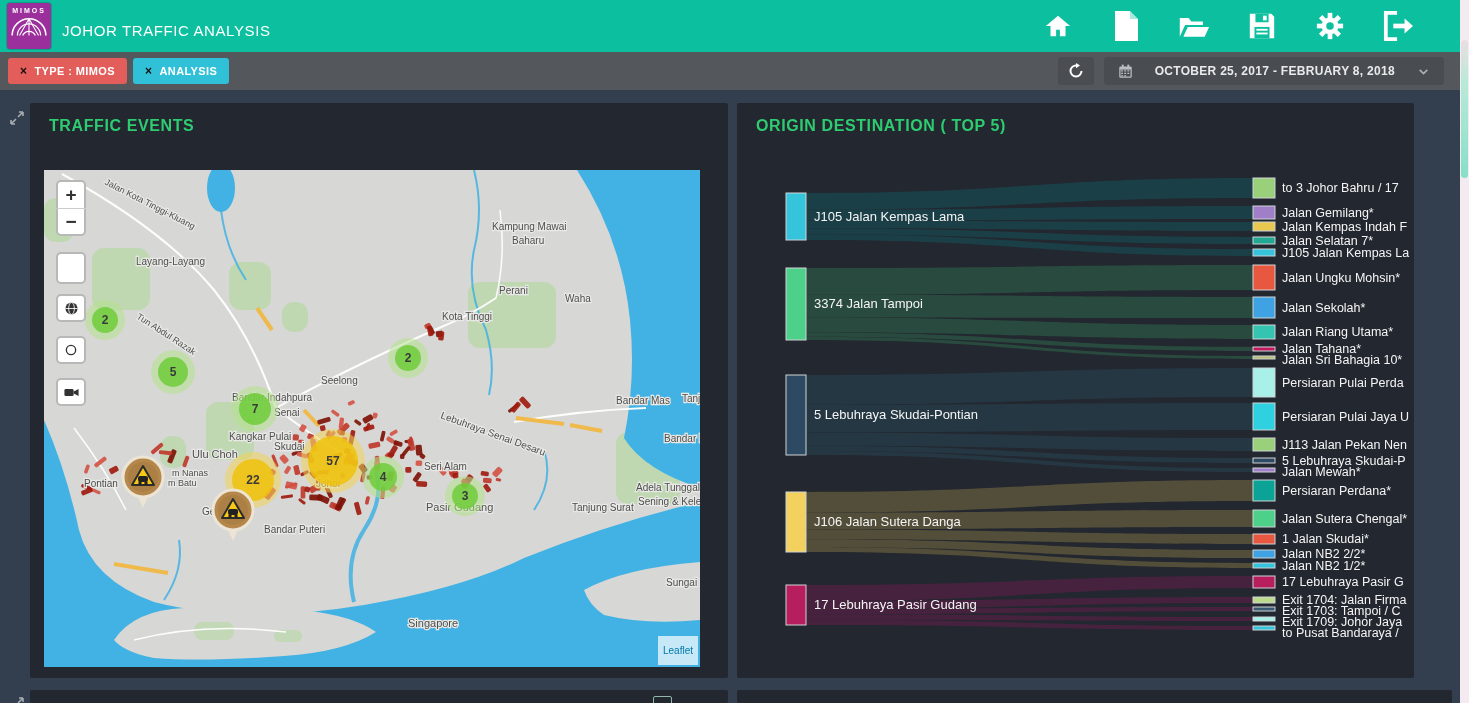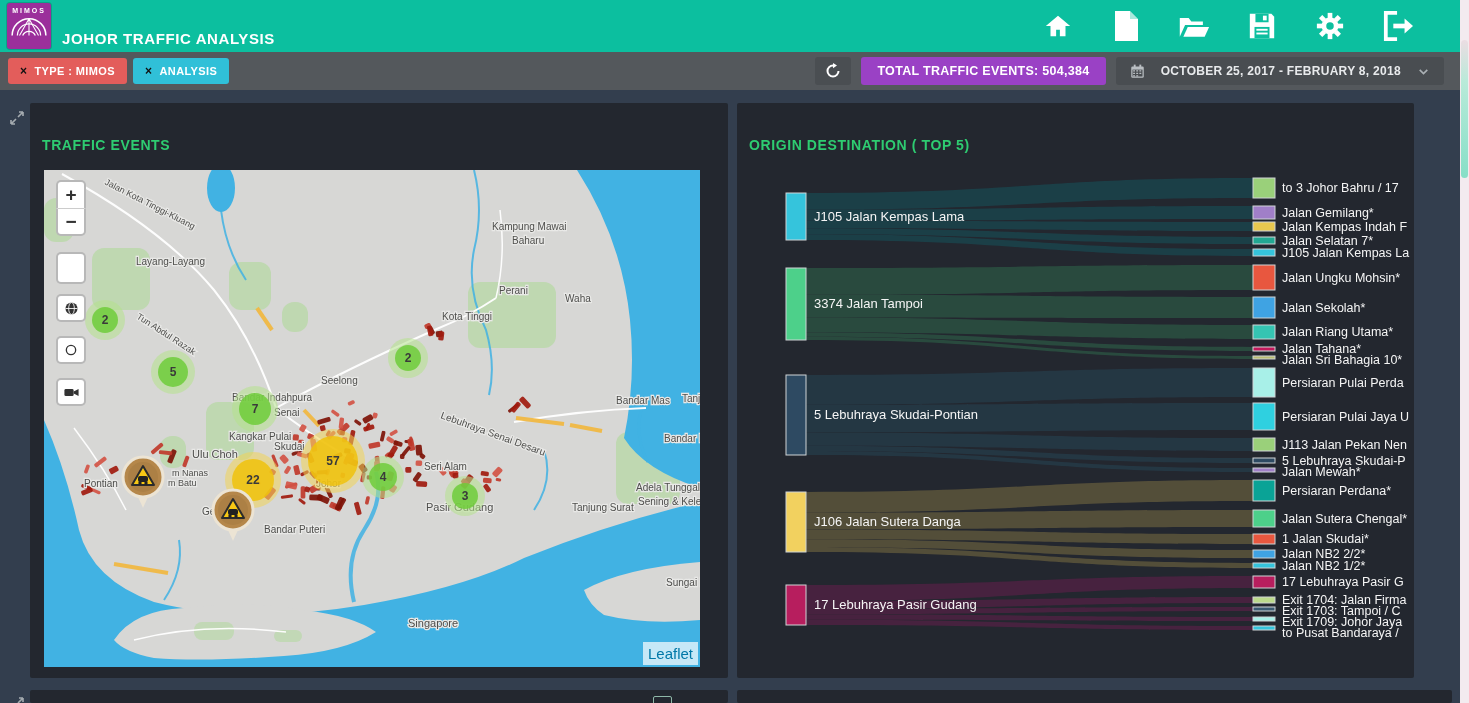--- a/index.html
+++ b/index.html
@@ -3,53 +3,53 @@
 <meta charset="utf-8">
 <style>
   html,body{margin:0;padding:0;}
   body{width:1469px;height:703px;overflow:hidden;background:#333e4e;font-family:"Liberation Sans",sans-serif;position:relative;}
   .stage{position:absolute;inset:0;}
 
   
   .header{position:absolute;left:0;top:0;width:1460px;height:52px;background:#0cbf9f;display:flex;align-items:center;}
   .logo{position:absolute;left:7px;top:3px;width:44px;height:46px;background:#9b2f9b;border-radius:3px;display:flex;flex-direction:column;align-items:center;justify-content:flex-start;box-shadow:0 0 0 1px rgba(0,0,0,.15);}
   .logo .lt{color:#fff;font-size:7px;font-weight:bold;letter-spacing:2px;margin-top:4px;}
-  .app-title{position:absolute;left:62px;top:12px;height:52px;display:flex;align-items:center;color:#fff;font-size:15px;font-weight:bold;letter-spacing:.6px;}
+  .app-title{position:absolute;left:62px;top:4px;height:52px;display:flex;align-items:center;color:#fff;font-size:15px;font-weight:normal;letter-spacing:.6px;}
   .hicons{position:absolute;right:46px;top:0;height:52px;display:flex;align-items:center;gap:36px;}
   .hicon{width:32px;height:32px;display:flex;align-items:center;justify-content:center;cursor:pointer;}
 
   
   .fbar{position:absolute;left:0;top:52px;width:1460px;height:38px;background:#54585c;}
   .tags{position:absolute;left:8px;top:6px;display:flex;gap:6px;}
   .tag{height:26px;display:flex;align-items:center;gap:7px;padding:0 12px;border-radius:3px;color:#fff;font-size:11px;font-weight:bold;letter-spacing:.4px;cursor:pointer;}
   .tag .x{color:#111;font-weight:bold;font-size:12px;}
   .fright{position:absolute;right:16px;top:5px;display:flex;gap:10px;align-items:center;}
   .refresh-btn{width:36px;height:28px;background:#4a4e52;border-radius:3px;display:flex;align-items:center;justify-content:center;cursor:pointer;}
   .badge{height:28px;display:flex;align-items:center;padding:0 16px;border-radius:3px;color:#fff;font-size:12.5px;font-weight:bold;letter-spacing:.3px;}
-  .datebtn{height:28px;background:#494d51;border-radius:3px;display:flex;align-items:center;gap:16px;padding:0 14px;color:#e8eaec;font-size:12px;font-weight:bold;letter-spacing:.3px;cursor:pointer;}
+  .datebtn{height:28px;background:#494d51;border-radius:3px;display:flex;align-items:center;gap:22px;padding:0 14px;color:#e8eaec;font-size:12px;font-weight:bold;letter-spacing:.3px;cursor:pointer;}
 
   
   .panel{position:absolute;background:#23272f;border-radius:2px;}
   .p-left{left:30px;top:103px;width:698px;height:575px;}
   .p-right{left:737px;top:103px;width:677px;height:575px;overflow:hidden;}
   .p-bl{left:30px;top:690px;width:698px;height:13px;}
   .p-br{left:737px;top:690px;width:715px;height:13px;}
-  .ptitle{position:absolute;left:12px;top:14px;color:#2ecc71;font-size:14px;font-weight:bold;letter-spacing:.6px;margin-top:20px;}
+  .ptitle{position:absolute;left:19px;top:14px;color:#2ecc71;font-size:16px;font-weight:bold;letter-spacing:.6px;}
   .collapse{position:absolute;cursor:pointer;opacity:.85;}
 
   
   .mapwrap{position:absolute;left:14px;top:67px;width:656px;height:497px;background:#d7d7d5;overflow:hidden;}
   .ctrl{position:absolute;left:12px;width:30px;background:#fff;border:2px solid rgba(0,0,0,.28);border-radius:5px;box-sizing:border-box;display:flex;align-items:center;justify-content:center;color:#333;cursor:pointer;}
   .ctrl.zin{top:10px;height:28px;border-bottom:none;border-radius:5px 5px 0 0;font-size:19px;font-weight:bold;}
   .ctrl.zout{top:38px;height:28px;border-radius:0 0 5px 5px;font-size:19px;font-weight:bold;border-top:1px solid #ccc;}
   .ctrl.blank{top:82px;height:32px;}
   .ctrl.globe{top:124px;height:28px;}
   .ctrl.circ{top:166px;height:28px;}
   .ctrl.cam{top:208px;height:28px;}
-  .leaflet-attr{position:absolute;right:2px;bottom:2px;background:rgba(255,255,255,.7);color:#0078A8;font-size:15px;padding:3px 5px;margin-top:31px;}
+  .leaflet-attr{position:absolute;right:2px;bottom:2px;background:rgba(255,255,255,.7);color:#0078A8;font-size:10px;padding:9px 5px;margin-top:31px;}
 
   
   .scrollbar{position:absolute;right:0;top:0;width:9px;height:703px;background:#f3ebef;z-index:50;}
   .thumb{position:absolute;left:1px;top:40px;width:7px;height:138px;border-radius:4px;background:linear-gradient(180deg,#ecdde3,#b9ead9 30%,#86dfc7);cursor:pointer;}
 </style>
 </head>
 <body>
 
 <div class="stage">
 
@@ -132,21 +132,20 @@
         <span>ANALYSIS</span>
       </div>
     </div>
     <div class="fright">
       <div class="refresh-btn">
         <svg width="16" height="16" viewBox="0 0 16 16">
           <path d="M13.5,8 A5.5,5.5 0 1 1 8,2.5" stroke="#fff" stroke-width="2" fill="none"></path>
           <path d="M8,0 L12,2.6 L8,5.2 z" fill="#fff"></path>
         </svg>
       </div>
-      <div class="badge" style="background:#9a41c5">TOTAL TRAFFIC EVENTS: 504,384</div>
       <div class="datebtn">
         <svg width="15" height="15" viewBox="0 0 24 24">
           <rect x="2" y="4" width="20" height="18" rx="2" fill="#b9bec2"></rect>
           <rect x="6" y="1" width="3" height="6" fill="#b9bec2"></rect>
             <rect x="15" y="1" width="3" height="6" fill="#b9bec2"></rect>
           <rect x="4" y="9" width="16" height="11" fill="#494d51"></rect>
           <g fill="#b9bec2">
               <rect x="5" y="10" width="3" height="2"></rect>
               <rect x="10" y="10" width="3" height="2"></rect>
               <rect x="15" y="10" width="3" height="2"></rect>

